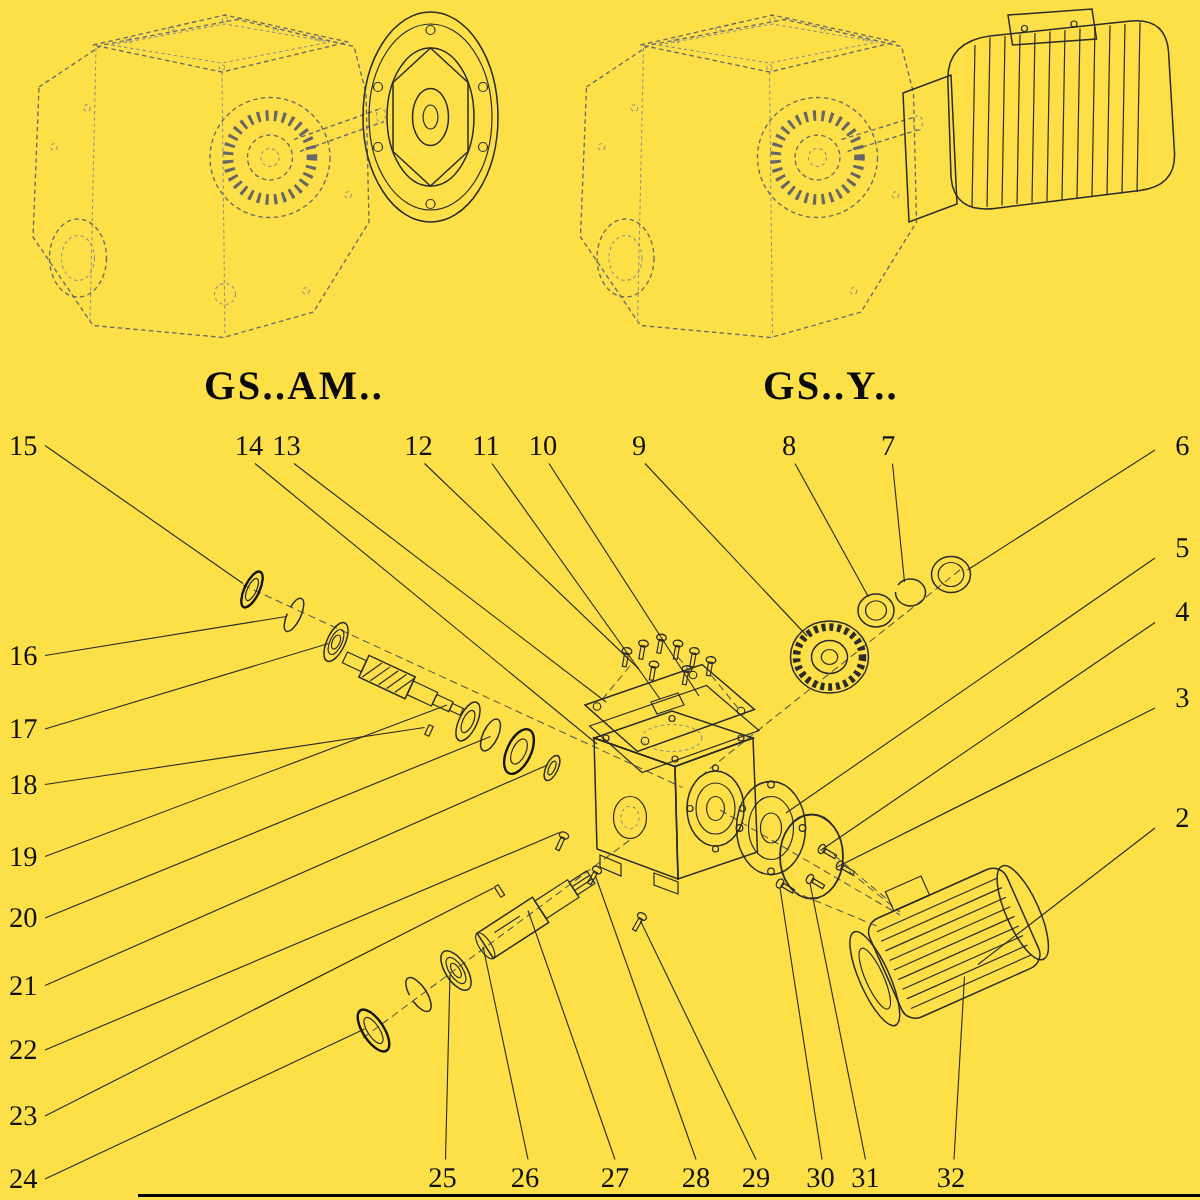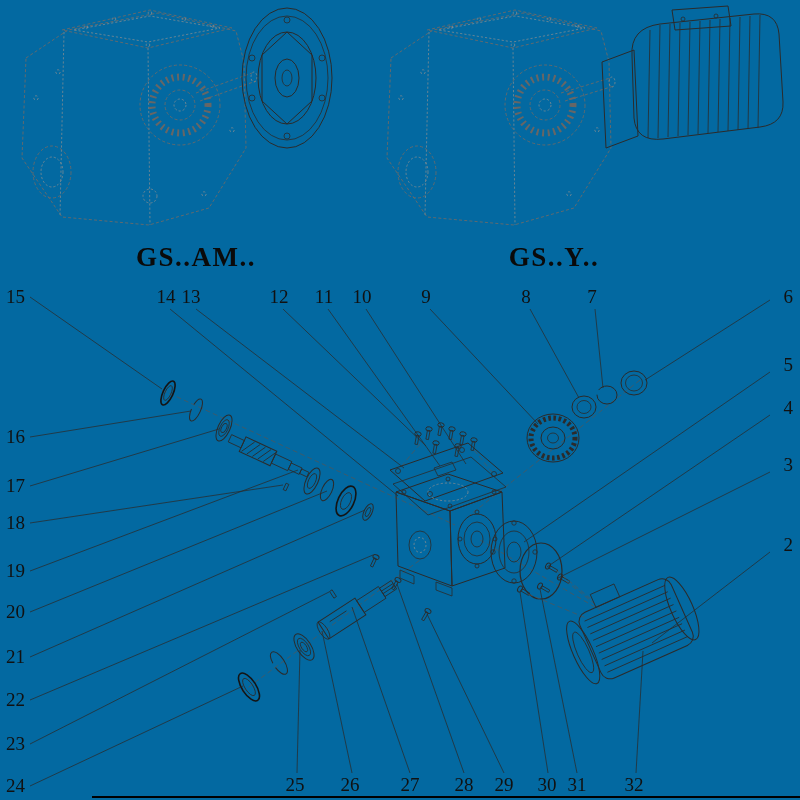--- a/index.html
+++ b/index.html
@@ -1,16 +1,16 @@
 <!DOCTYPE html>
 <html><head>
 <meta charset="utf-8">
 <style>
   html,body{margin:0;padding:0;background:#fff;}
-  .page{position:relative;width:800px;height:800px;background:#0369a1;overflow:hidden;}
+  .page{position:relative;width:800px;height:800px;background:#fde047;overflow:hidden;}
   .page > svg{position:absolute;left:0;top:0;}
   .dashed{fill:none;stroke:#6a6a6a;stroke-width:0.9;stroke-dasharray:3 2.2;}
   .dashedlt{fill:none;stroke:#8f8f8f;stroke-width:0.7;stroke-dasharray:2.2 2;}
   .solid{fill:none;stroke:#2b2b2b;stroke-width:1;}
   .thin{fill:none;stroke:#2b2b2b;stroke-width:0.8;}
   .bold{fill:none;stroke:#141414;stroke-width:1.6;}
   .axis{fill:none;stroke:#555;stroke-width:0.7;stroke-dasharray:5 3;}
   .leader{stroke:#2b2b2b;stroke-width:0.75;}
   .callout-num{font-family:"Liberation Serif",serif;font-size:19px;fill:#111;}
   .variant-label{font-family:"Liberation Serif",serif;font-size:27px;font-weight:700;letter-spacing:1.5px;fill:#0a0a0a;}

